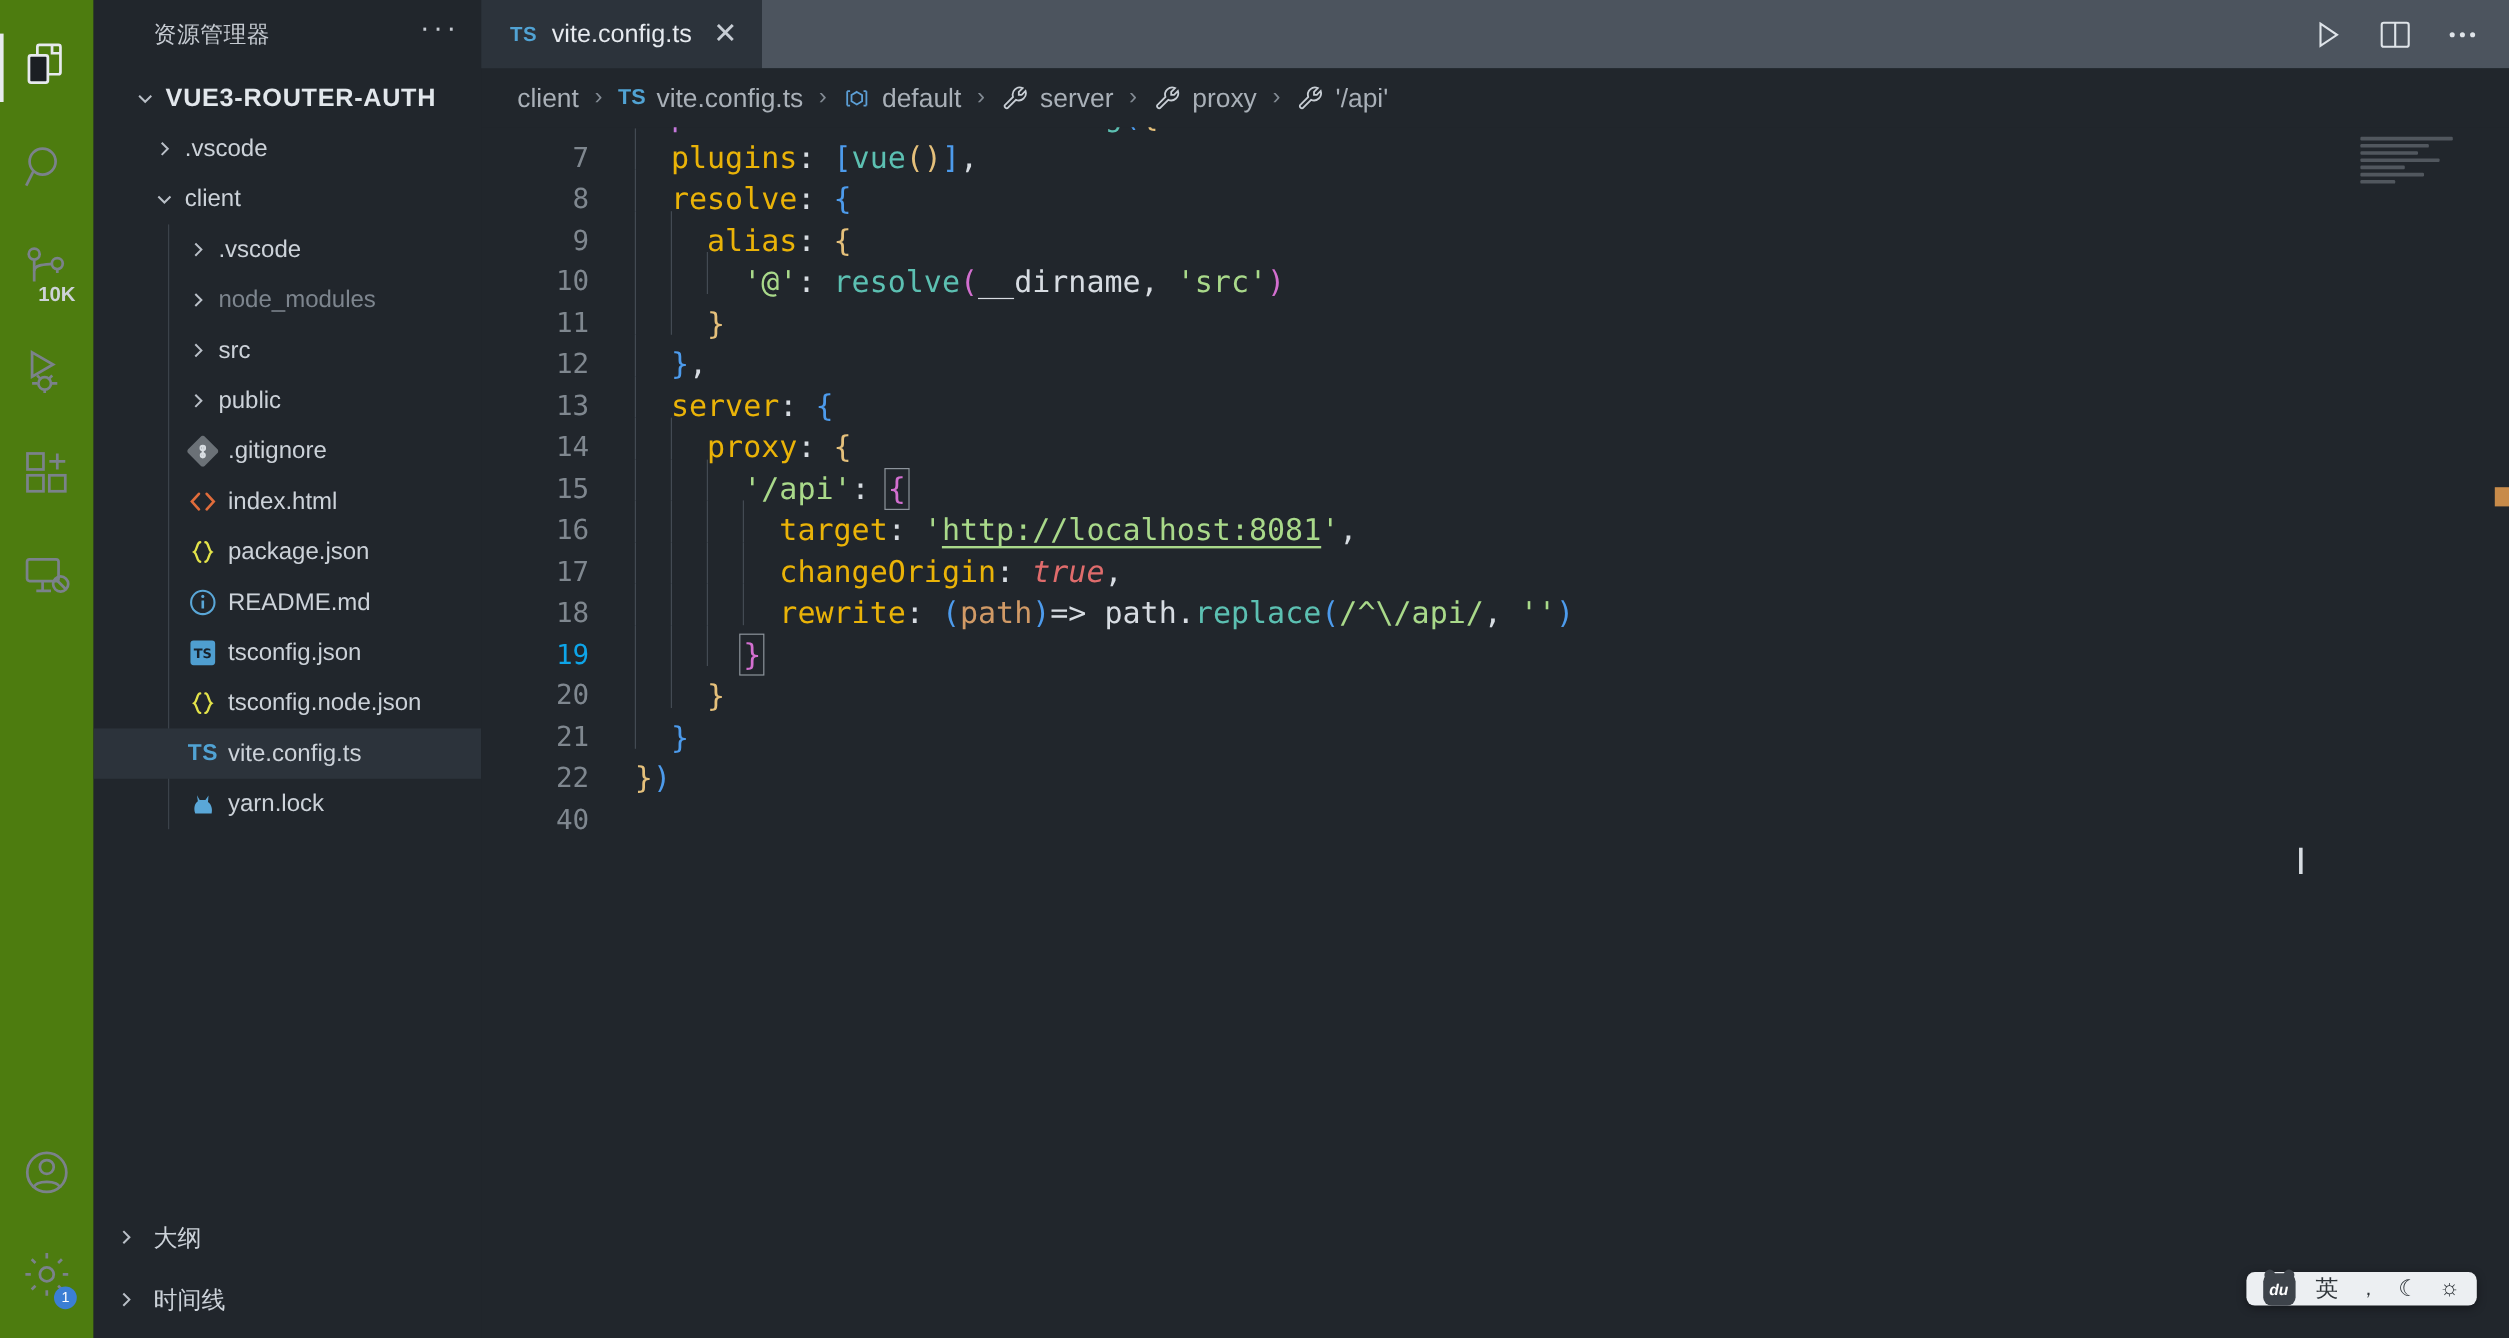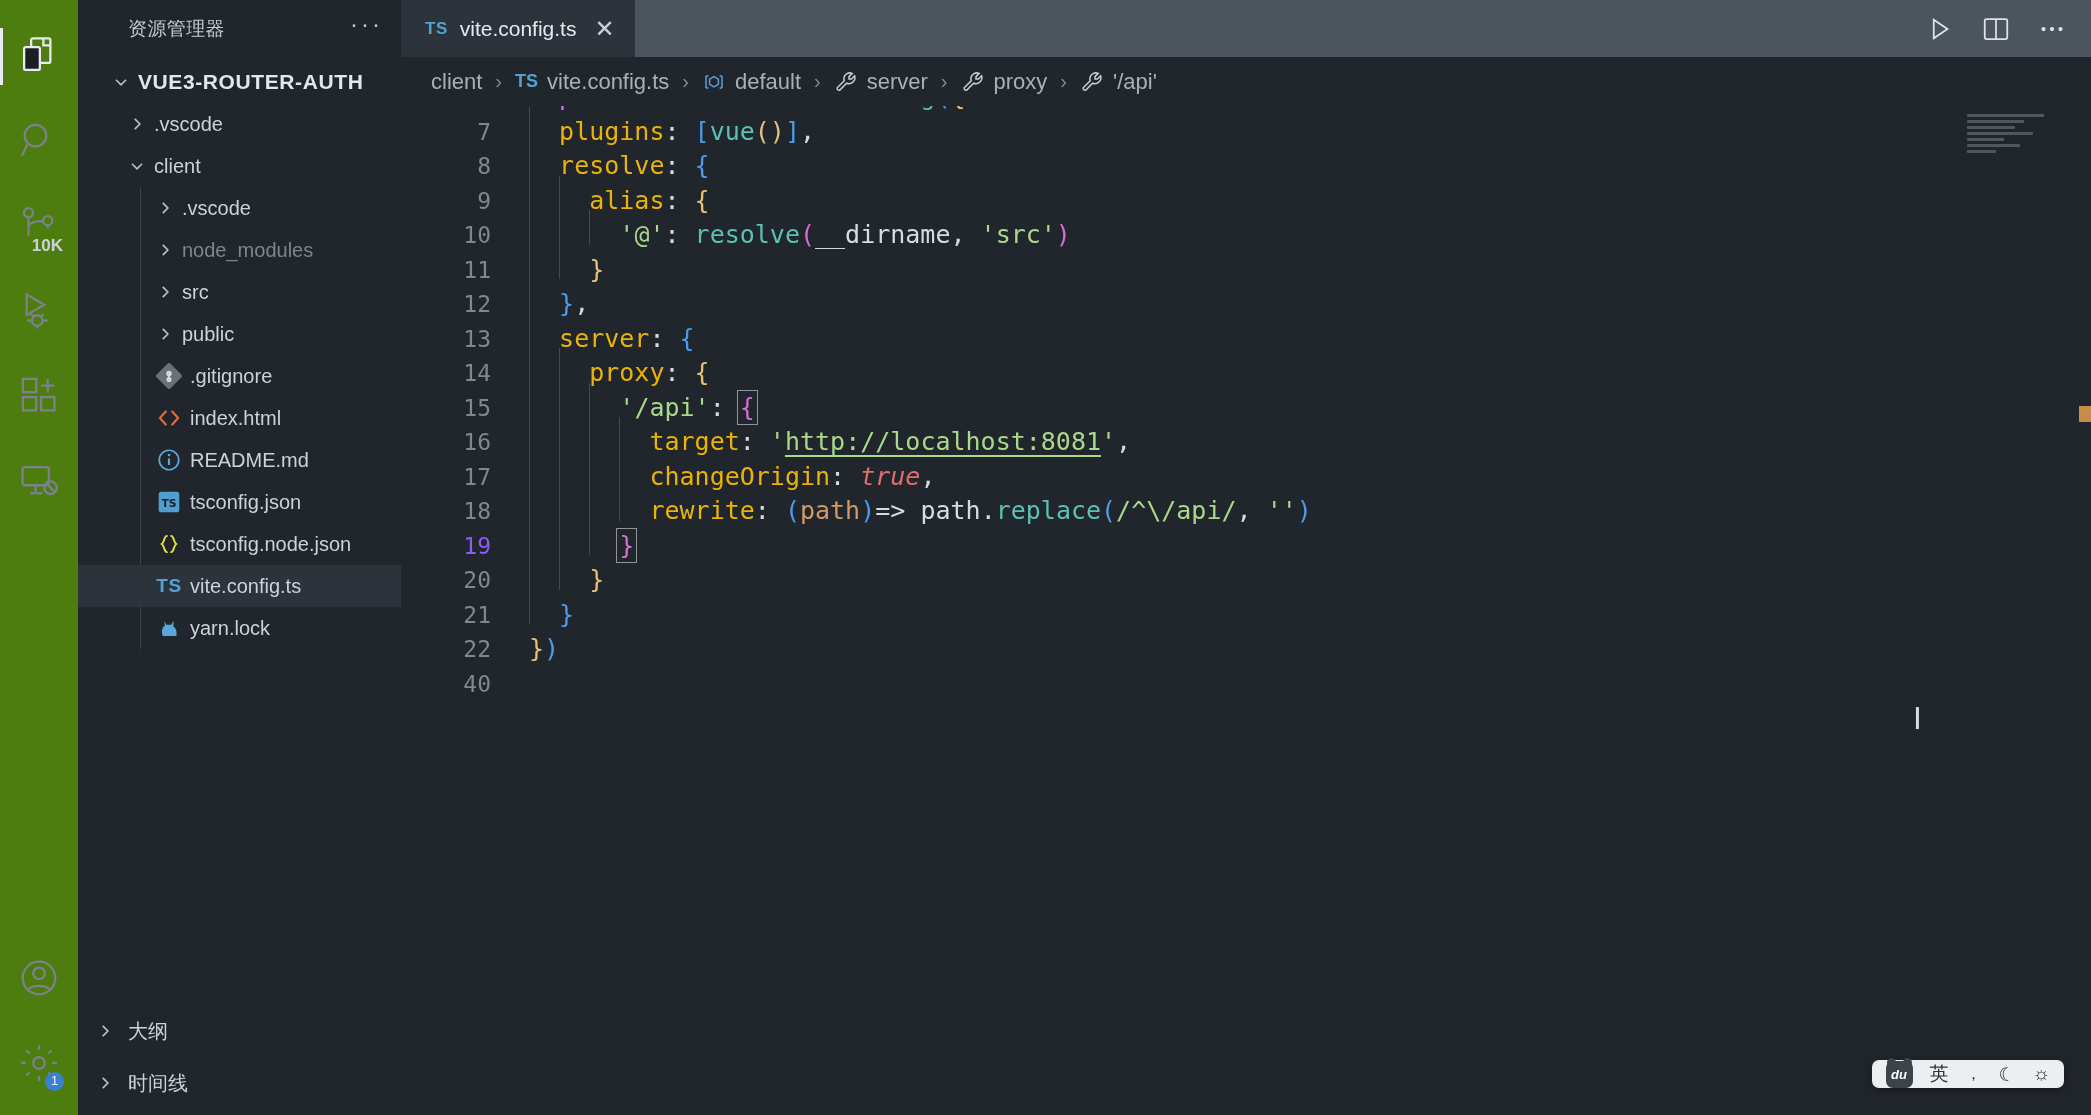--- a/index.html
+++ b/index.html
@@ -120,21 +120,21 @@
   .code {
     position: absolute; left: 0; top: -26px; right: 0;
     font-family: "DejaVu Sans Mono", monospace;
     font-size: 25px; line-height: 34.5px;
   }
   .cline { display: flex; height: 34.5px; align-items: center; white-space: pre; }
   .gutter {
     width: 108px; flex: 0 0 108px; text-align: right; padding-right: 18px;
     color: #7f878f; font-size: 23px;
   }
-  .gutter.cur { color: #8b5cf6; }
+  .gutter.cur { color: #0ea5e9; }
   .ctext { position: relative; padding-left: 20px; }
   .ind { position: relative; display: inline-block; }
   .ind::before {
     content: ""; position: absolute; left: 0; top: -8px; height: 34.5px; width: 1px;
     background: #434a53;
   }
 
   
   .t-plain { color: #d7dce2; }
   .t-key   { color: #eab308; }
@@ -380,20 +380,29 @@
         <div class="row" style="padding-left:74px">
           <span class="ficon">
             <svg width="26" height="26" viewBox="0 0 24 24" fill="none" stroke="#e06c3b" stroke-width="2" stroke-linecap="round">
               <path d="M9 6 L3.6 12 L9 18"></path>
                 <path d="M15 6 L20.4 12 L15 18"></path>
             </svg>
           </span>
           <span class="lbl">index.html</span>
         </div>
 
+        <div class="row" style="padding-left:74px">
+          <span class="ficon">
+            <svg width="26" height="26" viewBox="0 0 24 24" fill="none" stroke="#e3e34a" stroke-width="1.8" stroke-linecap="round">
+              <path d="M10 4.5 C7.4 4.5 7.8 10.5 5.4 12 C7.8 13.5 7.4 19.5 10 19.5"></path>
+              <path d="M14 4.5 C16.6 4.5 16.2 10.5 18.6 12 C16.2 13.5 16.6 19.5 14 19.5"></path>
+            </svg>
+          </span>
+          <span class="lbl">package.json</span>
+        </div>
 
         <div class="row" style="padding-left:74px">
           <span class="ficon">
             <svg width="26" height="26" viewBox="0 0 24 24" fill="none" stroke="#5aa7d8" stroke-width="1.6">
               <circle cx="12" cy="12" r="9"></circle>
               <path d="M12 10.6 L12 16.6" stroke-width="2"></path>
               <circle cx="12" cy="7.4" r="1.2" fill="#5aa7d8" stroke="none"></circle>
             </svg>
           </span>
           <span class="lbl">README.md</span>

